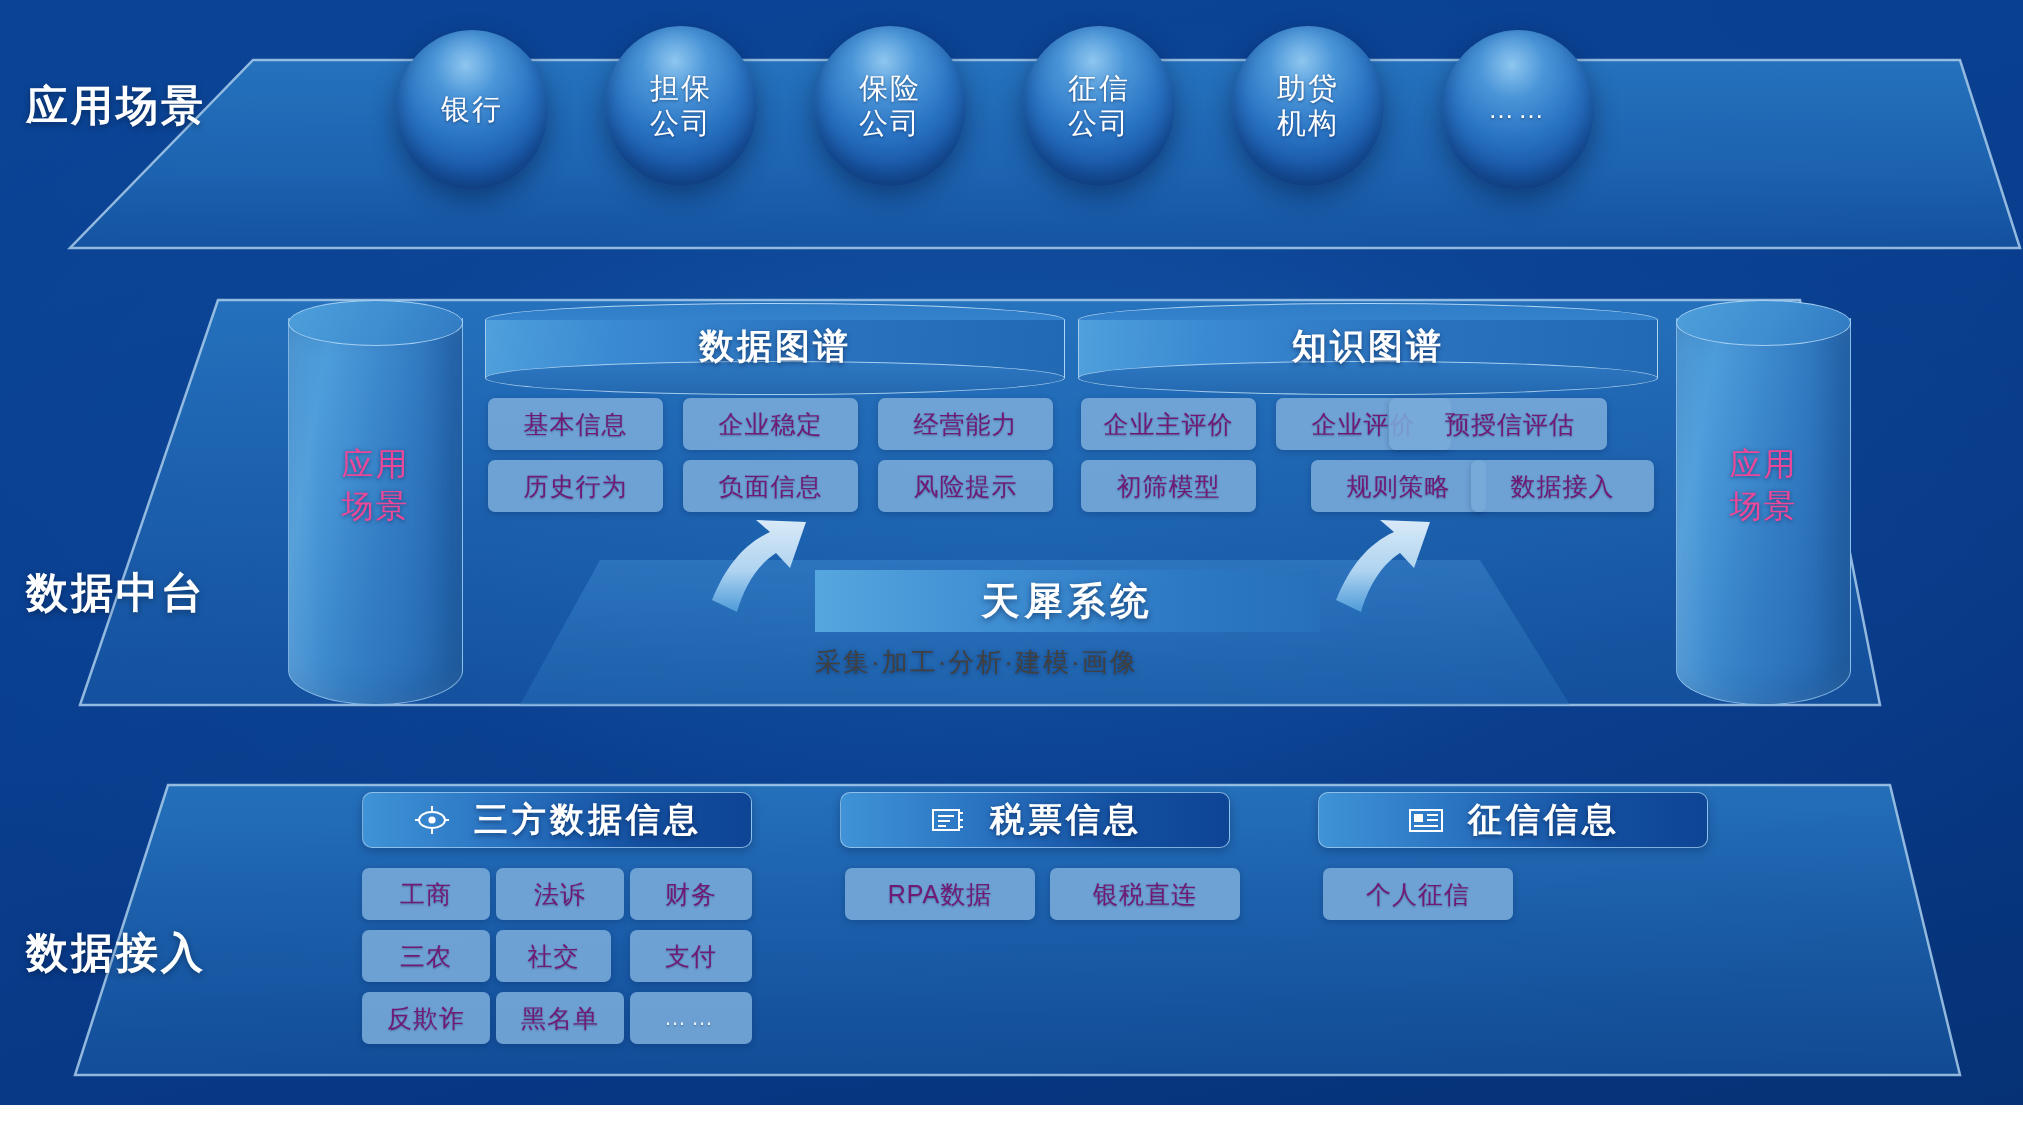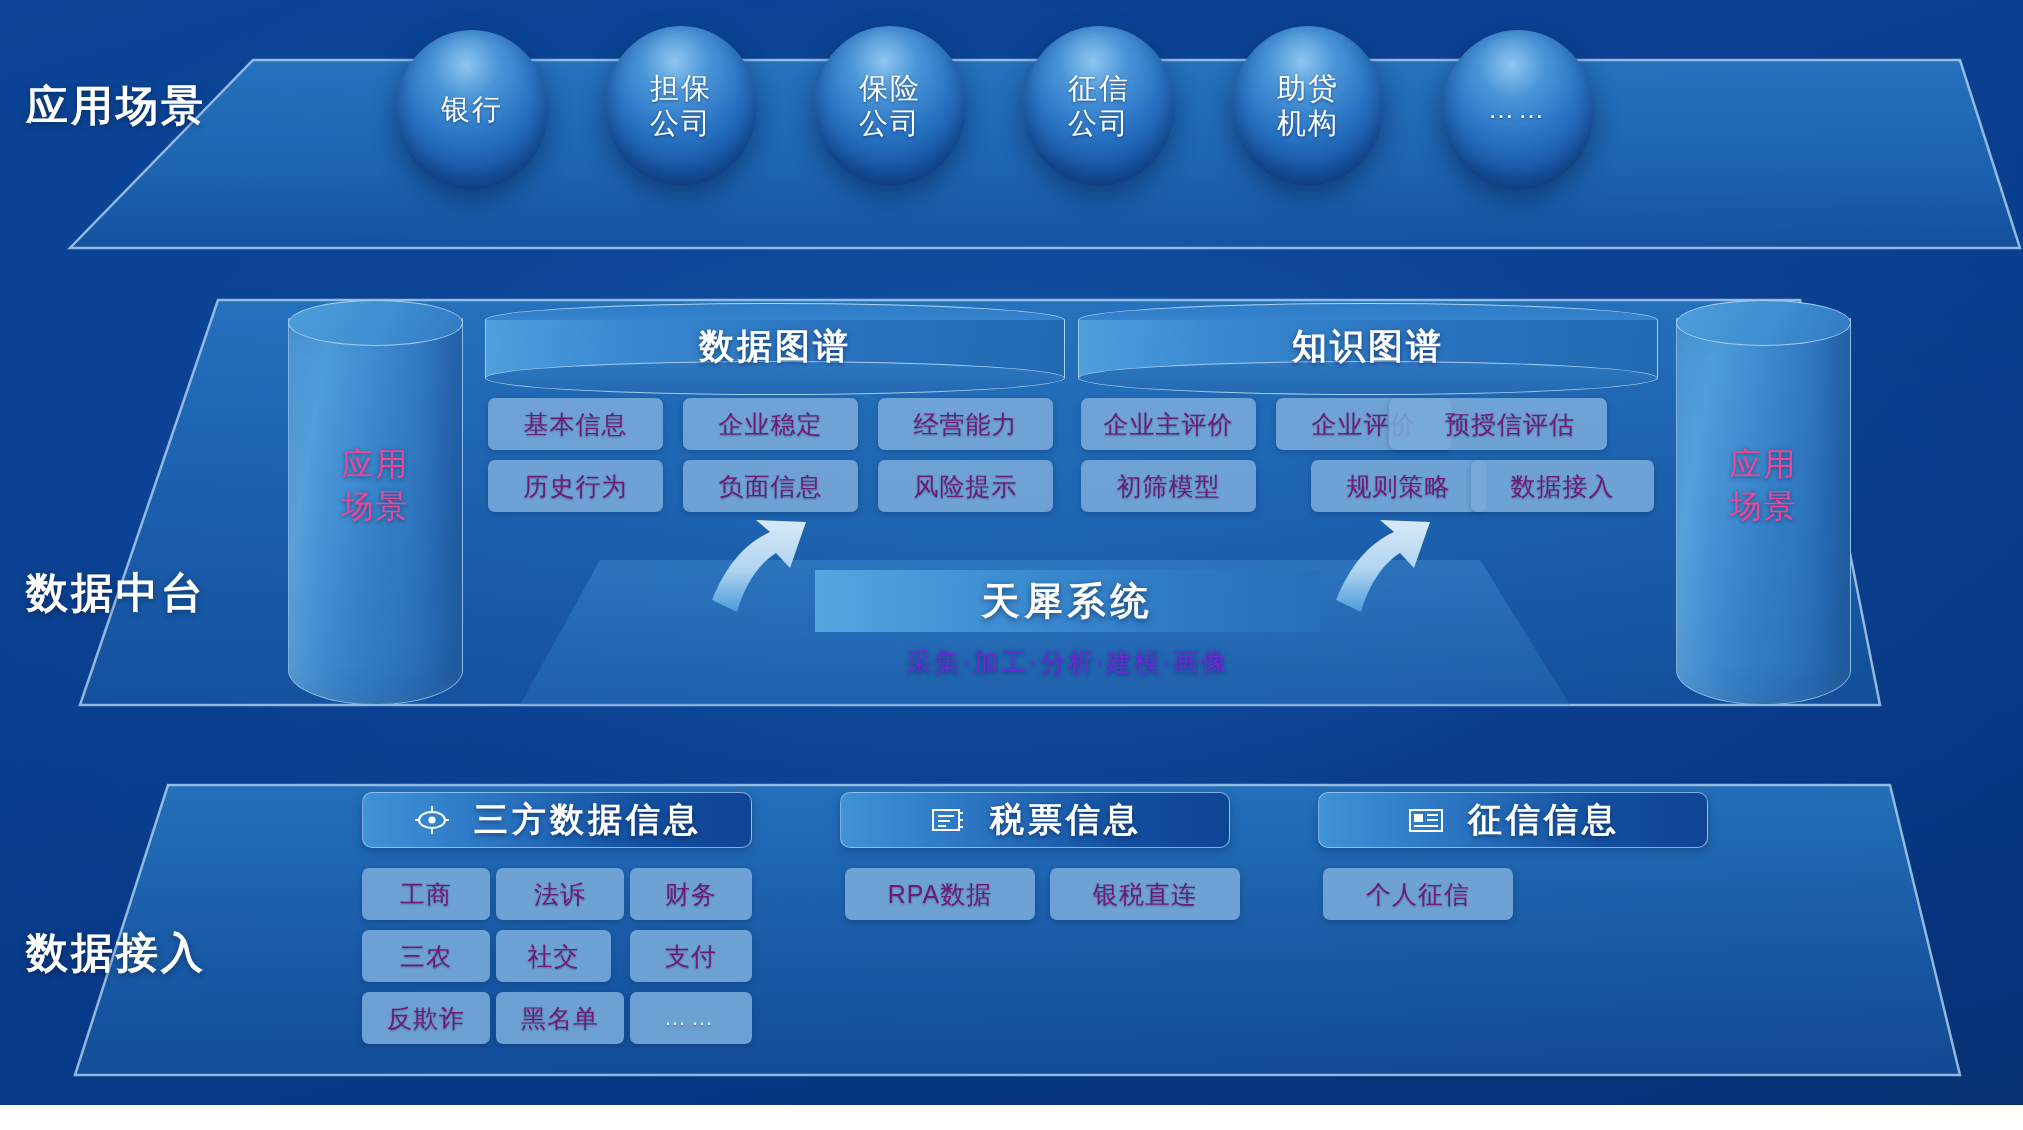--- a/index.html
+++ b/index.html
@@ -100,22 +100,22 @@
 
   
   #tianxi-bar{
     position:absolute;left:815px;top:570px;width:505px;height:62px;
     background:linear-gradient(92deg,#56a6df 0%,#3f8fd3 35%,#2d79c4 72%,#2770b9 100%);
     display:flex;align-items:center;justify-content:center;
     color:#fff;font-size:38px;font-weight:bold;letter-spacing:5px;
     text-shadow:0 2px 6px rgba(0,18,55,.55);
   }
   #tianxi-sub{
-    position:absolute;left:815px;top:645px;width:505px;text-align:center;
-    color:#6d28d9;font-size:26px;letter-spacing:2px;
+    position:absolute;left:815px;top:645px;width:505px;text-align:left;
+    color:#404040;font-size:26px;letter-spacing:2px;
     text-shadow:0 1px 4px rgba(0,18,55,.5);
   }
 
   
   .grp-head{
     position:absolute;height:56px;border-radius:10px;
     background:linear-gradient(90deg,#3f93d6 0%,#2a74c2 35%,#134f9f 72%,#0e4494 100%);
     border:1px solid rgba(168,209,244,.75);
     display:flex;align-items:center;justify-content:center;gap:22px;
     color:#fff;font-size:34px;font-weight:bold;letter-spacing:4px;

